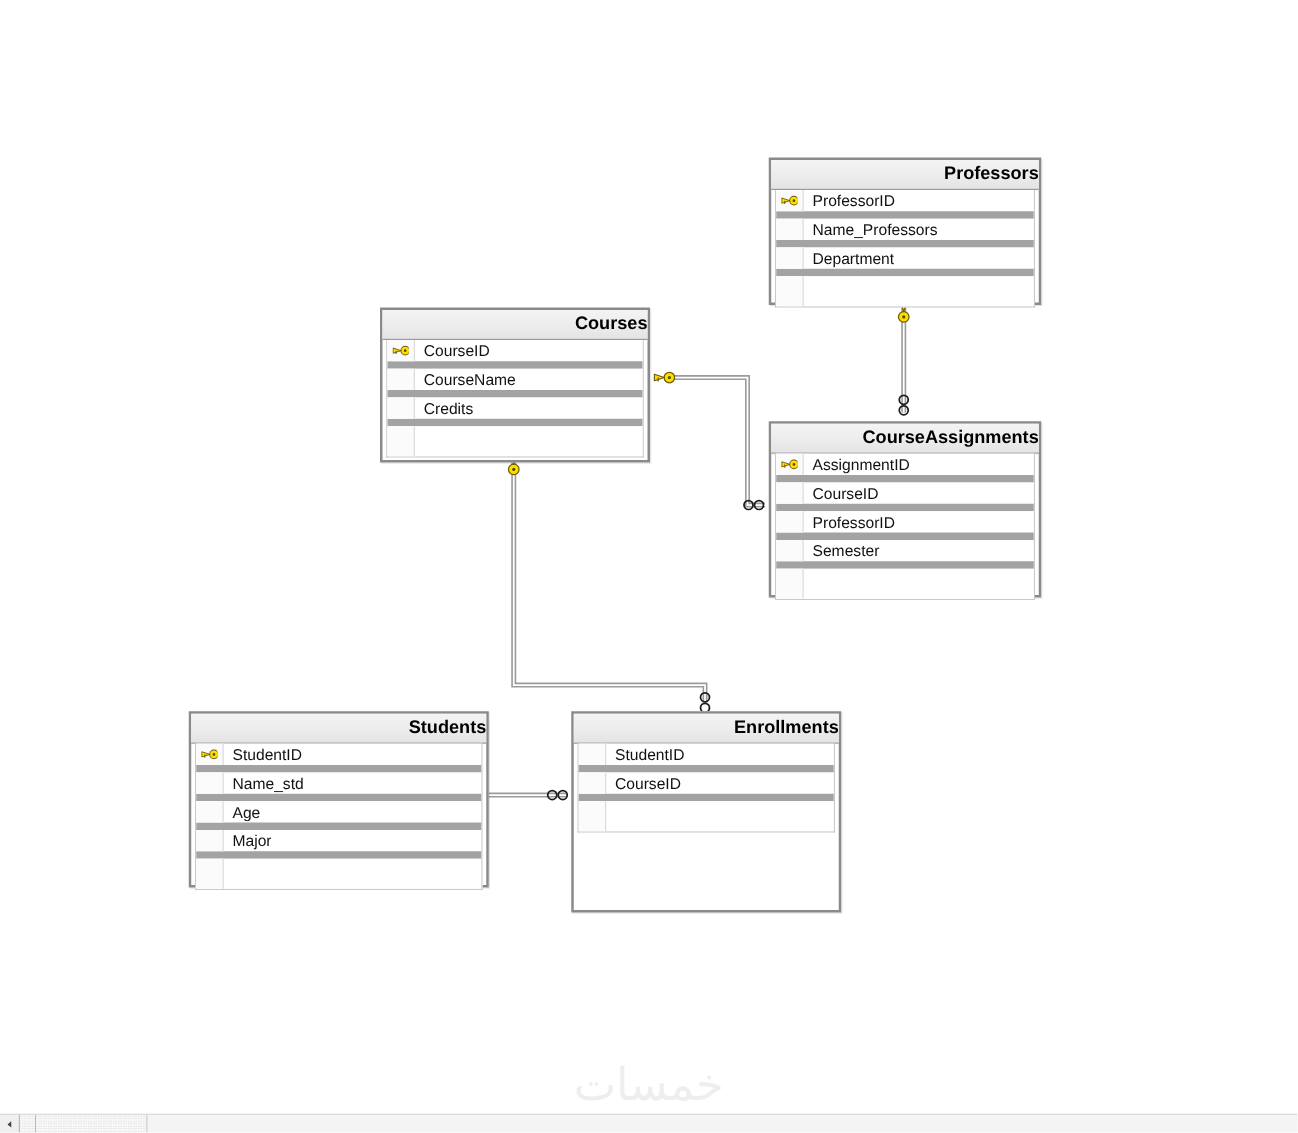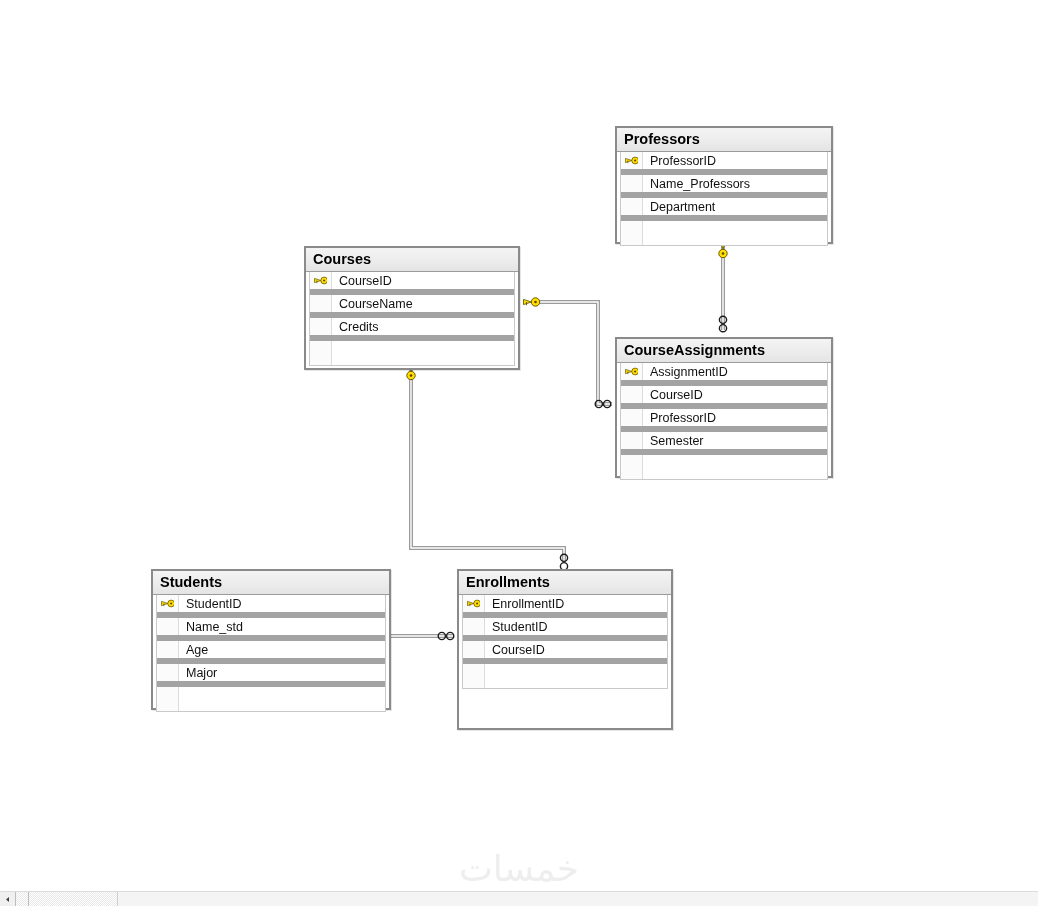--- a/index.html
+++ b/index.html
@@ -40,20 +40,21 @@
     user-select: none;
     direction: rtl;
   }
 
   
   .entity {
     position: absolute;
     background: #ffffff;
     border: 2px solid #8a8a8a;
     box-shadow: 1px 1px 0 rgba(0,0,0,0.10);
+    text-align: right;
   }
   .entity-header {
     height: 24px;
     line-height: 23px;
     padding: 0 0 0 7px;
     font-size: 14.5px;
     font-weight: bold;
     color: #000000;
     background: linear-gradient(to bottom, #f4f4f4 0%, #ececec 55%, #e4e4e4 100%);
     border-bottom: 1px solid #9b9b9b;
@@ -299,28 +300,20 @@
         <div class="field-gutter"></div>
         <div class="field-name"></div>
       </div>
     </div>
   </div>
 
   <div class="entity" style="left:457px; top:569px; width:216px; height:161px;">
     <div class="entity-header">Enrollments</div>
     <div class="entity-grid">
       <div class="field-row">
-        <div class="field-gutter">
-          <svg class="key-icon" width="13" height="11" viewBox="-8 -5.5 16 11">
-            <use href="#key-h" x="0" y="0"></use>
-          </svg>
-        </div>
-        <div class="field-name">EnrollmentID</div>
-      </div>
-      <div class="field-row">
         <div class="field-gutter"></div>
         <div class="field-name">StudentID</div>
       </div>
       <div class="field-row">
         <div class="field-gutter"></div>
         <div class="field-name">CourseID</div>
       </div>
       <div class="field-row empty-row">
         <div class="field-gutter"></div>
         <div class="field-name"></div>

